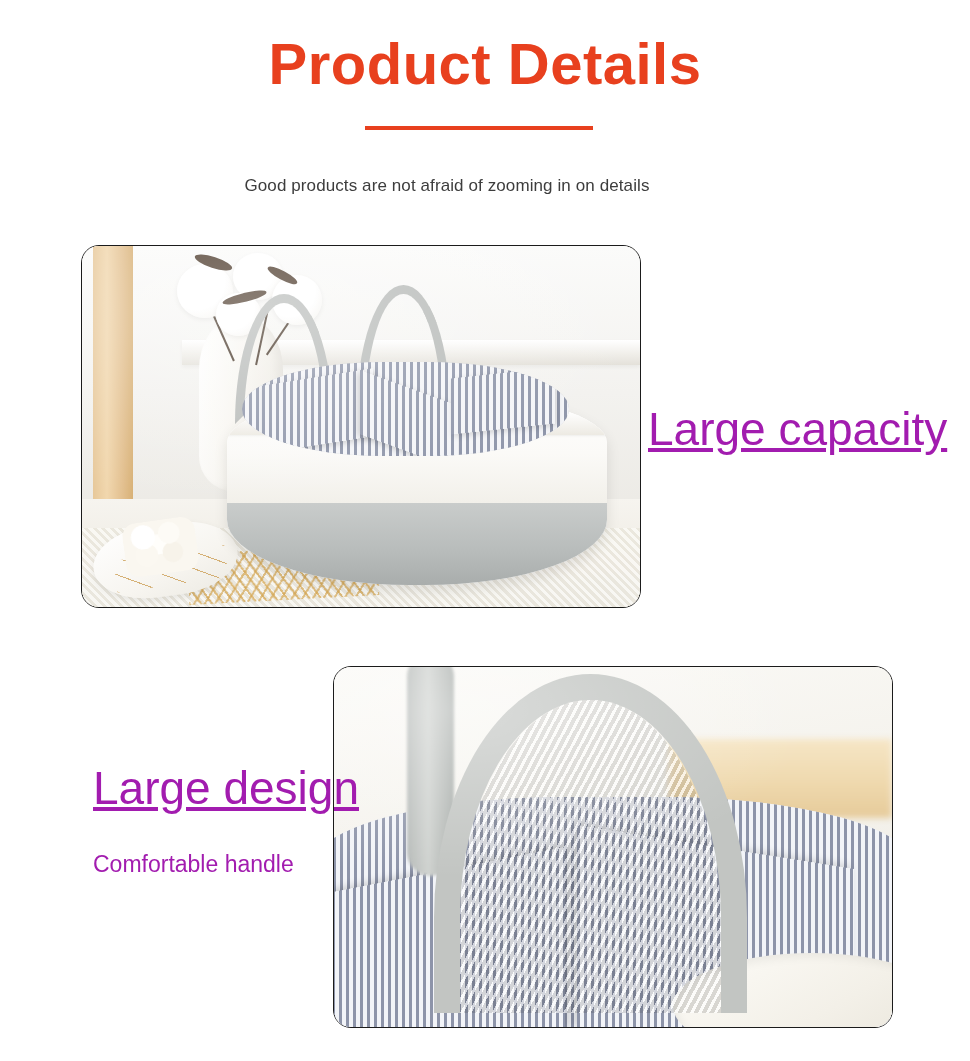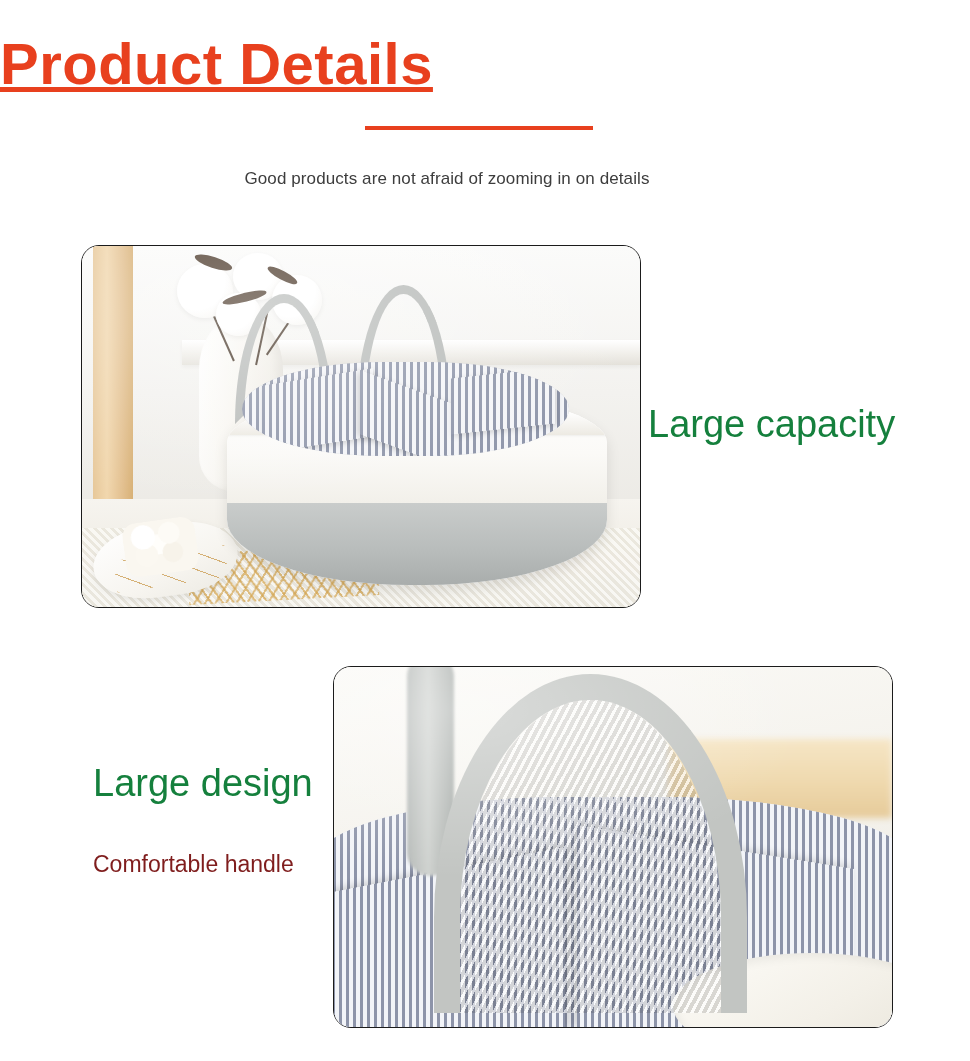--- a/index.html
+++ b/index.html
@@ -16,40 +16,40 @@
     font-family: "Liberation Sans", "DejaVu Sans", sans-serif;
     overflow: hidden;
   }
 
   
   .page-title {
     position: absolute;
     left: 0;
     top: 34px;
     width: 970px;
+    text-align: center;
     font-size: 58px;
     font-weight: bold;
     letter-spacing: 0.5px;
     color: #e8401e;
     line-height: 1.05;
     white-space: nowrap;
-    text-decoration: underline;
   }
   .title-rule {
     position: absolute;
     left: 365px;
     top: 126px;
     width: 228px;
     height: 4px;
     background: #e8401e;
   }
   .page-subtitle {
     position: absolute;
     left: 0;
-    top: 169px;
+    top: 176px;
     width: 894px;
     text-align: center;
     font-size: 17px;
     color: #3d3d3d;
     letter-spacing: 0.1px;
     white-space: nowrap;
   }
 
   
   .photo {
@@ -248,28 +248,29 @@
   .p2-handle-tex {
     position: absolute; inset: 0;
     border-radius: inherit;
   }
 
   .fade { position: absolute; inset: 0; pointer-events: none; }
 
   
   .callout-red {
     position: absolute;
-    color: #15803d;
-    font-size: 38px;
+    color: #a21caf;
+    font-size: 46px;
     line-height: 1.1;
     white-space: nowrap;
+    text-decoration: underline;
   }
   .callout-dark {
     position: absolute;
-    color: #7f1d1d;
+    color: #a21caf;
     font-size: 23px;
     line-height: 1.42;
     white-space: nowrap;
   }
   .label-large-capacity { left: 648px; top: 404px; }
   .label-handle-design  { left: 93px;  top: 763px; }
   .label-handle-desc    { left: 93px;  top: 848px; }
 </style>
 </head>
 <body>

